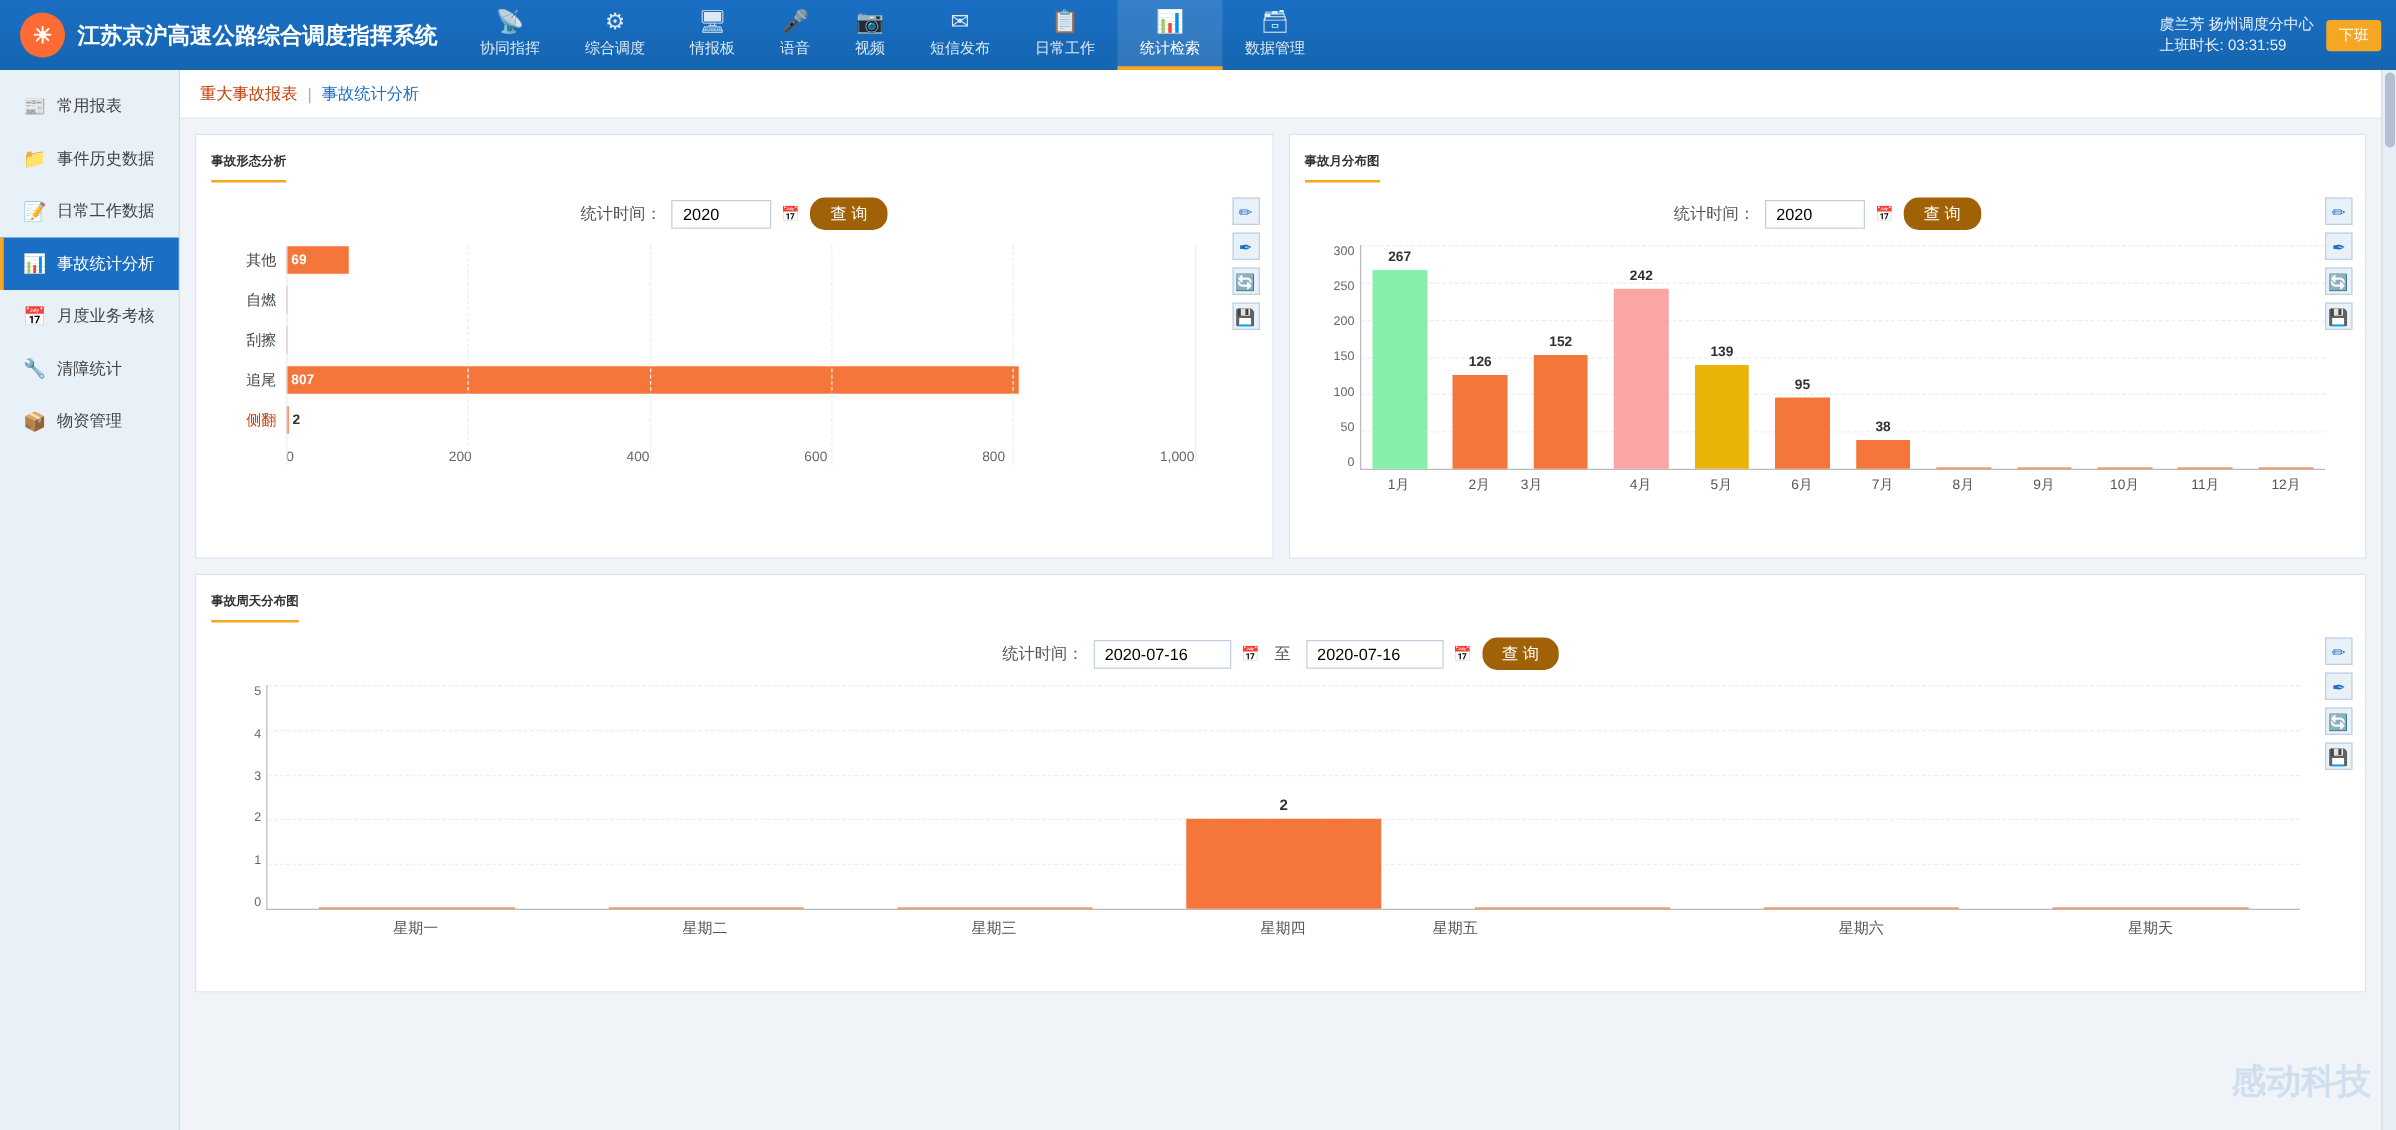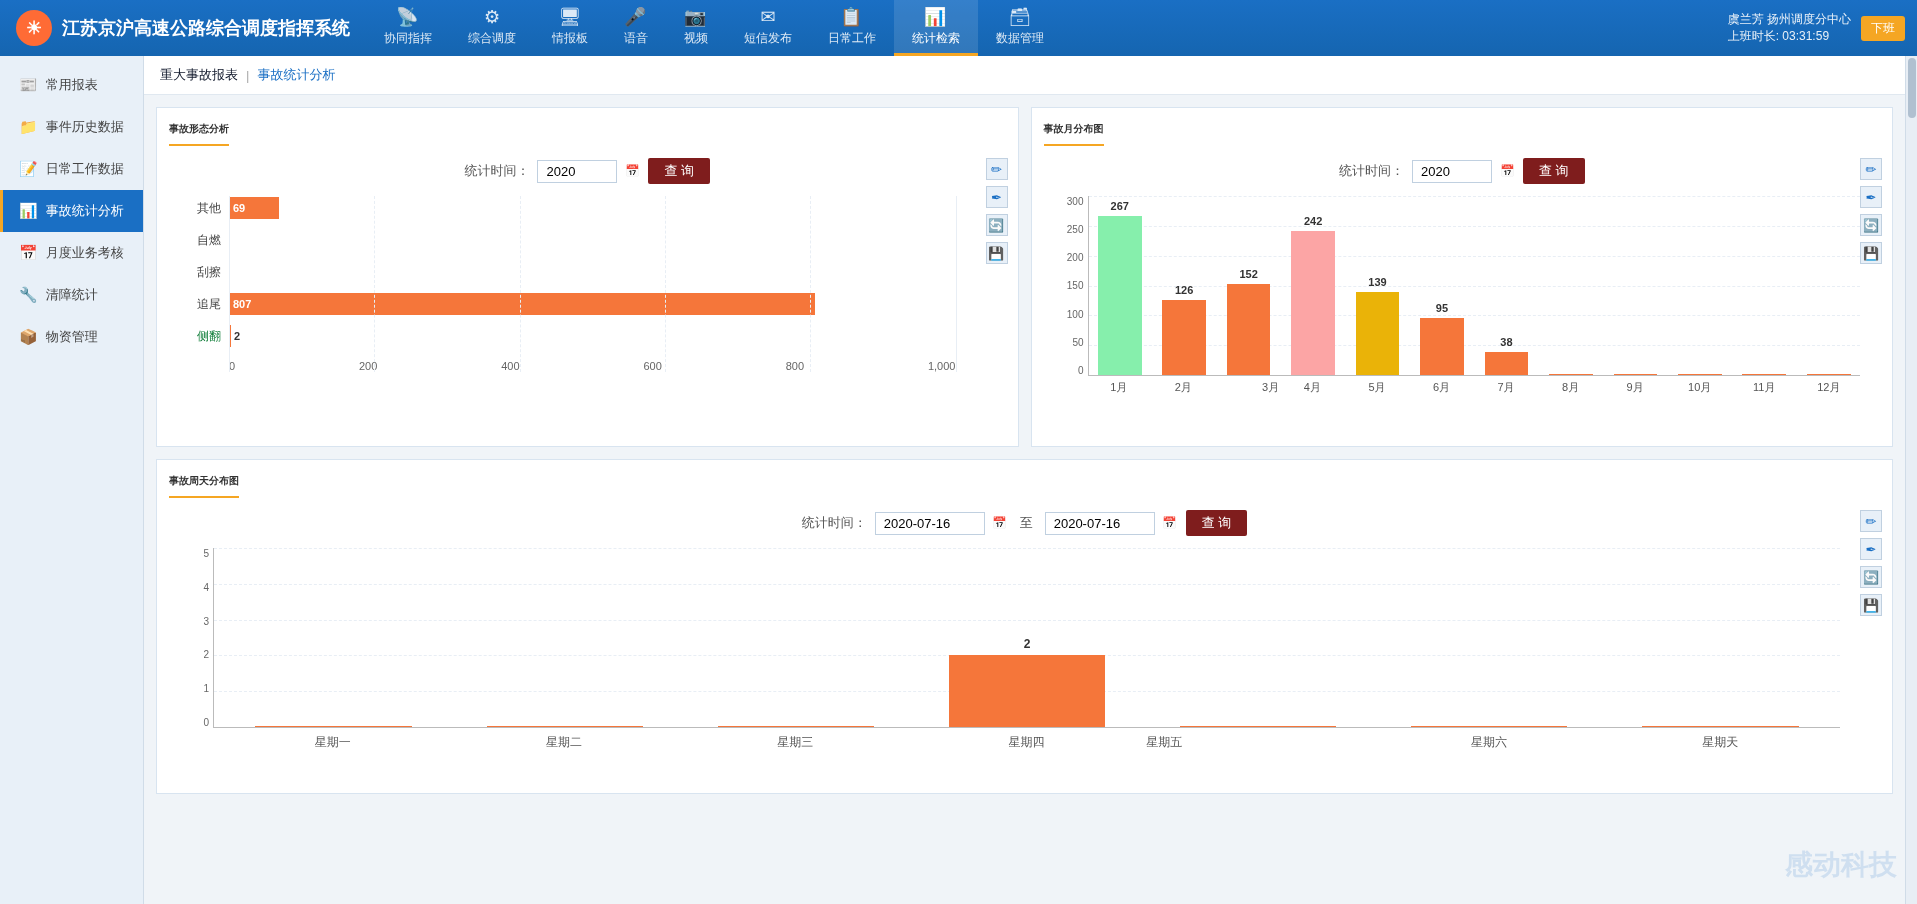--- a/index.html
+++ b/index.html
@@ -119,21 +119,21 @@
     
     .breadcrumb {
       background: white;
       padding: 10px 16px;
       display: flex;
       align-items: center;
       gap: 8px;
       border-bottom: 1px solid #e0e8f0;
       font-size: 13px;
     }
-    .breadcrumb-item { color: #0f172a; cursor: pointer; }
+    .breadcrumb-item { color: #c2410c; cursor: pointer; }
     .breadcrumb-item.active { color: #1a6fc4; }
     .breadcrumb-sep { color: #aaa; }
 
     
     .charts-row {
       display: flex;
       gap: 0;
       padding: 12px;
       gap: 12px;
     }
@@ -176,27 +176,27 @@
       background: white;
     }
     .ctrl-input-date {
       border: 1px solid #c0d0e0;
       padding: 3px 8px;
       font-size: 13px;
       width: 110px;
       background: white;
     }
     .btn-query {
-      background: #7f1d1d;
+      background: #a16207;
       color: white;
       border: none;
       padding: 4px 16px;
       cursor: pointer;
       font-size: 13px;
-      border-radius: 2px;
+      border-radius: 12px;
     }
 
     
     .chart-actions {
       position: absolute;
       right: 10px;
       top: 50px;
       display: flex;
       flex-direction: column;
       gap: 6px;
@@ -374,21 +374,21 @@
             <span class="hbar-label" style="position:absolute;left:0;width:58px;text-align:right;font-size:12px;color:#444;padding-right:6px;">刮擦</span>
             <div style="height:22px;background:#f5763a;width:0.2%;display:flex;align-items:center;"></div>
           </div>
           <div class="hbar-row">
             <span class="hbar-label" style="position:absolute;left:0;width:58px;text-align:right;font-size:12px;color:#444;padding-right:6px;">追尾</span>
             <div style="height:22px;background:#f5763a;width:80.7%;display:flex;align-items:center;padding-left:4px;">
               <span style="font-size:11px;color:white;font-weight:bold;">807</span>
             </div>
           </div>
           <div class="hbar-row">
-            <span class="hbar-label" style="position:absolute;left:0;width:58px;text-align:right;font-size:12px;color:#15803d;padding-right:6px;">侧翻</span>
+            <span class="hbar-label" style="position:absolute;left:0;width:58px;text-align:right;font-size:12px;color:#c2410c;padding-right:6px;">侧翻</span>
             <div style="height:22px;background:#f5763a;width:0.3%;display:flex;align-items:center;padding-left:2px;">
               <span style="font-size:11px;color:#333;font-weight:bold;margin-left:3px;">2</span>
             </div>
           </div>
 
           <div style="display:flex;justify-content:space-between;padding-top:4px;font-size:11px;color:#666;">
             <span>0</span>
             <span>200</span>
             <span>400</span>
             <span>600</span>
@@ -492,21 +492,21 @@
               <div style="background:#f5763a;width:70%;height:0.5%;position:relative;"></div>
             </div>
             <div style="flex:1;display:flex;flex-direction:column;align-items:center;height:100%;justify-content:flex-end;">
               <div style="background:#f5763a;width:70%;height:0.5%;position:relative;"></div>
             </div>
           </div>
 
           <div style="display:flex;gap:2px;font-size:11px;color:#555;margin-top:4px;">
             <span style="flex:1;text-align:center;">1月</span>
             <span style="flex:1;text-align:center;">2月</span>
-            <span style="flex:1;text-align:right;">3月</span>
+            <span style="flex:1;text-align:left;">3月</span>
             <span style="flex:1;text-align:center;">4月</span>
             <span style="flex:1;text-align:center;">5月</span>
             <span style="flex:1;text-align:center;">6月</span>
             <span style="flex:1;text-align:center;">7月</span>
             <span style="flex:1;text-align:center;">8月</span>
             <span style="flex:1;text-align:center;">9月</span>
             <span style="flex:1;text-align:center;">10月</span>
             <span style="flex:1;text-align:center;">11月</span>
             <span style="flex:1;text-align:center;">12月</span>
           </div>

